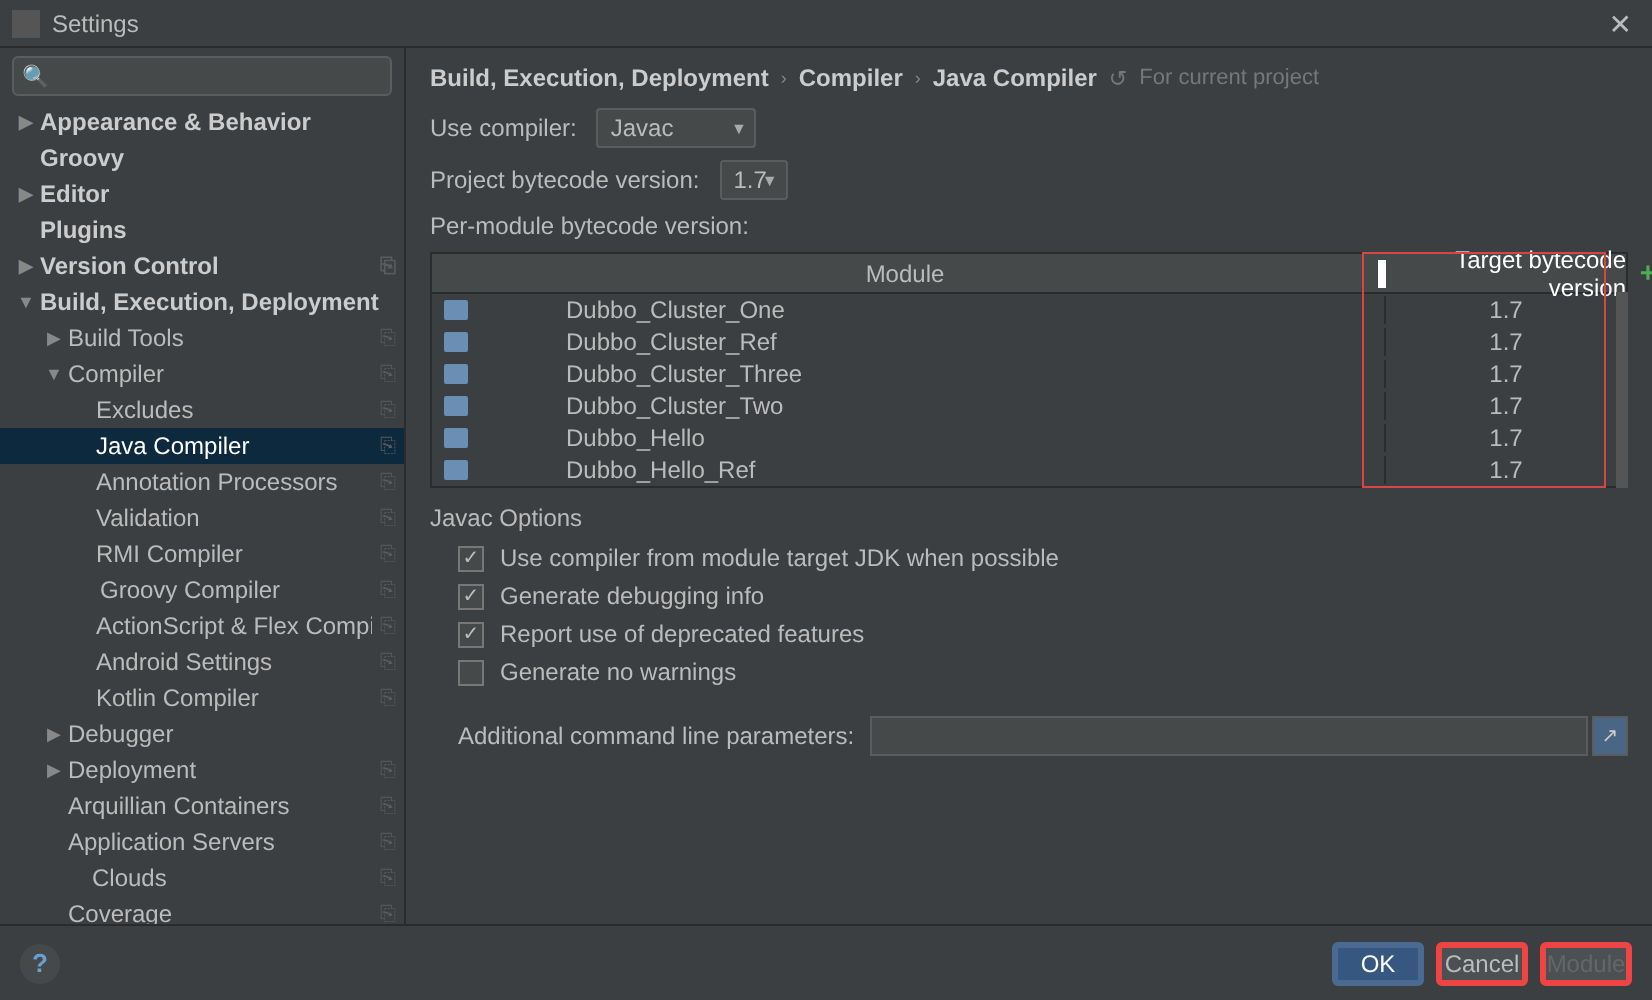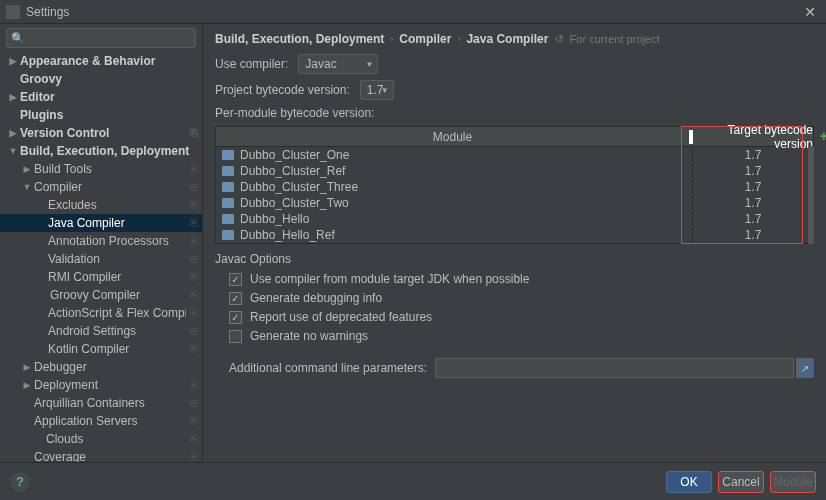--- a/index.html
+++ b/index.html
@@ -40,21 +40,21 @@
 .form-label { color: #bbb; margin-right: 10px; }
 .select { background: #45494a; border: 1px solid #5a5d5e; color: #bbb; padding: 2px 20px 2px 6px; font-size: 12px; position: relative; border-radius: 2px; display: flex; align-items: center; }
 .select .sel-arrow { position: absolute; right: 4px; font-size: 8px; color: #aaa; }
 
 .table-wrap { position: relative; margin-bottom: 8px; }
 .module-table { border: 1px solid #2b2b2b; background: #3c3f41; }
 .module-table .header { display: flex; background: #45494a; border-bottom: 1px solid #2b2b2b; height: 20px; align-items: center; }
 .module-table .header .col-module { flex: 1; text-align: center; color: #bbb; border-right: 4px solid #ffffff; }
 .module-table .header .col-target { width: 120px; text-align: right; color: #ffffff; }
 .module-table .row { display: flex; height: 16px; align-items: center; }
-.module-table .row .col-module { flex: 1; display: flex; align-items: center; padding-left: 6px; border-right: 1px solid #2b2b2b; }
+.module-table .row .col-module { flex: 1; display: flex; align-items: center; padding-left: 6px; border-right: 1px solid #2b2b2b; gap: 43px; }
 .module-table .row .col-target { width: 120px; text-align: center; }
 .mod-icon { width: 12px; height: 10px; background: #6a8fb3; margin-right: 6px; border-radius: 1px; }
 .table-add { position: absolute; right: -14px; top: 2px; color: #4caf50; font-size: 14px; font-weight: bold; cursor: pointer; }
 .table-scroll { position: absolute; right: 0; top: 20px; bottom: 0; width: 6px; background: #555; }
 
 
 .red-box { position: absolute; border: 1px solid #d74545; pointer-events: none; }
 
 .section-label { color: #bbb; margin-bottom: 6px; }
 .checkbox-row { display: flex; align-items: center; margin-bottom: 5px; padding-left: 14px; }
@@ -62,21 +62,21 @@
 .checkbox.checked::before { content: "✓"; }
 
 .cmdline-row { display: flex; align-items: center; margin-top: 10px; padding-left: 14px; }
 .cmdline-input { flex: 1; background: #45494a; border: 1px solid #5a5d5e; height: 20px; margin-left: 8px; }
 .cmdline-btn { width: 18px; height: 20px; background: #4a6684; margin-left: 2px; display: flex; align-items: center; justify-content: center; color: #ccc; font-size: 10px; border: 1px solid #5a5d5e; }
 
 
 .footer { height: 38px; border-top: 1px solid #2b2b2b; display: flex; align-items: center; padding: 0 10px; background: #3c3f41; }
 .help-icon { width: 20px; height: 20px; border-radius: 50%; background: #45494a; color: #6a9fd4; display: flex; align-items: center; justify-content: center; font-weight: bold; font-size: 13px; }
 .footer-spacer { flex: 1; }
-.btn { min-width: 46px; height: 22px; margin-left: 6px; border: 1px solid #ef4444; background: #4c5052; color: #bbb; font-size: 12px; border-radius: 3px; cursor: pointer; }
+.btn { min-width: 46px; height: 22px; margin-left: 6px; border: 3px solid #ef4444; background: #4c5052; color: #bbb; font-size: 12px; border-radius: 3px; cursor: pointer; }
 .btn.primary { background: #365880; border-color: #4a6a94; color: #fff; }
 .btn.disabled { color: #666; }
 </style>
 </head>
 <body>
 
 <div class="titlebar">
   <span class="icon"></span>
   <span class="title">Settings</span>
   <span class="close">✕</span>

